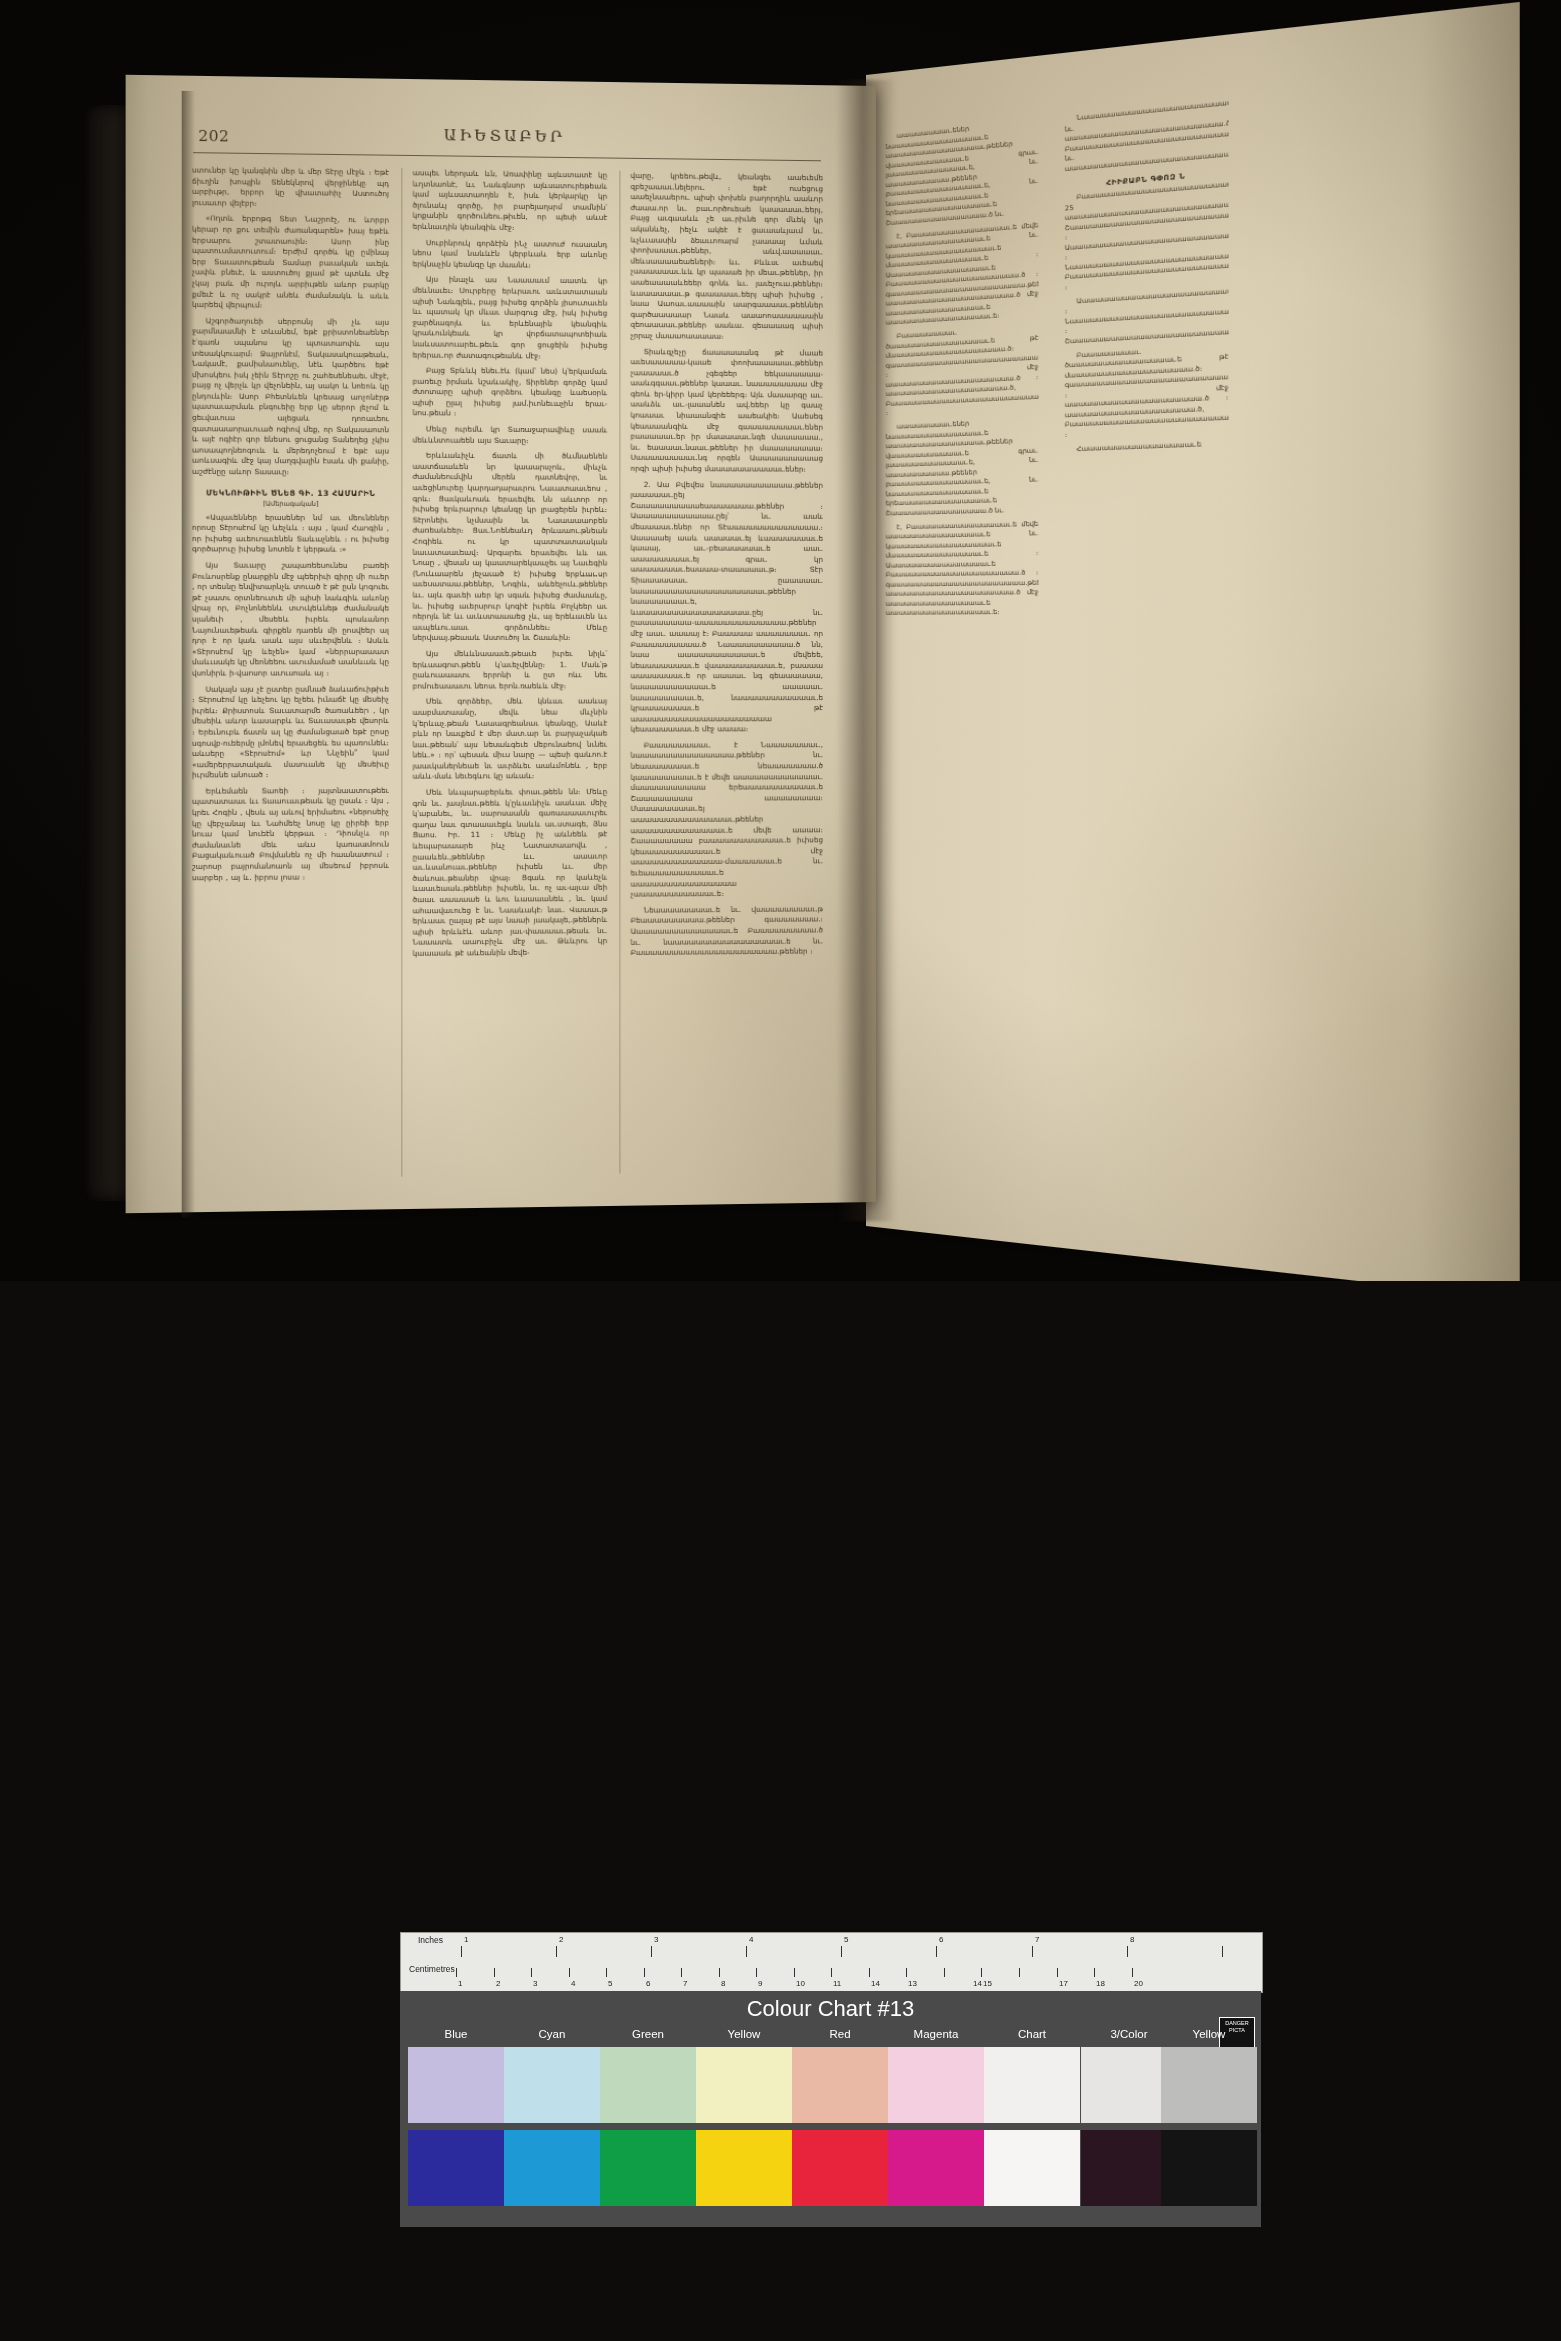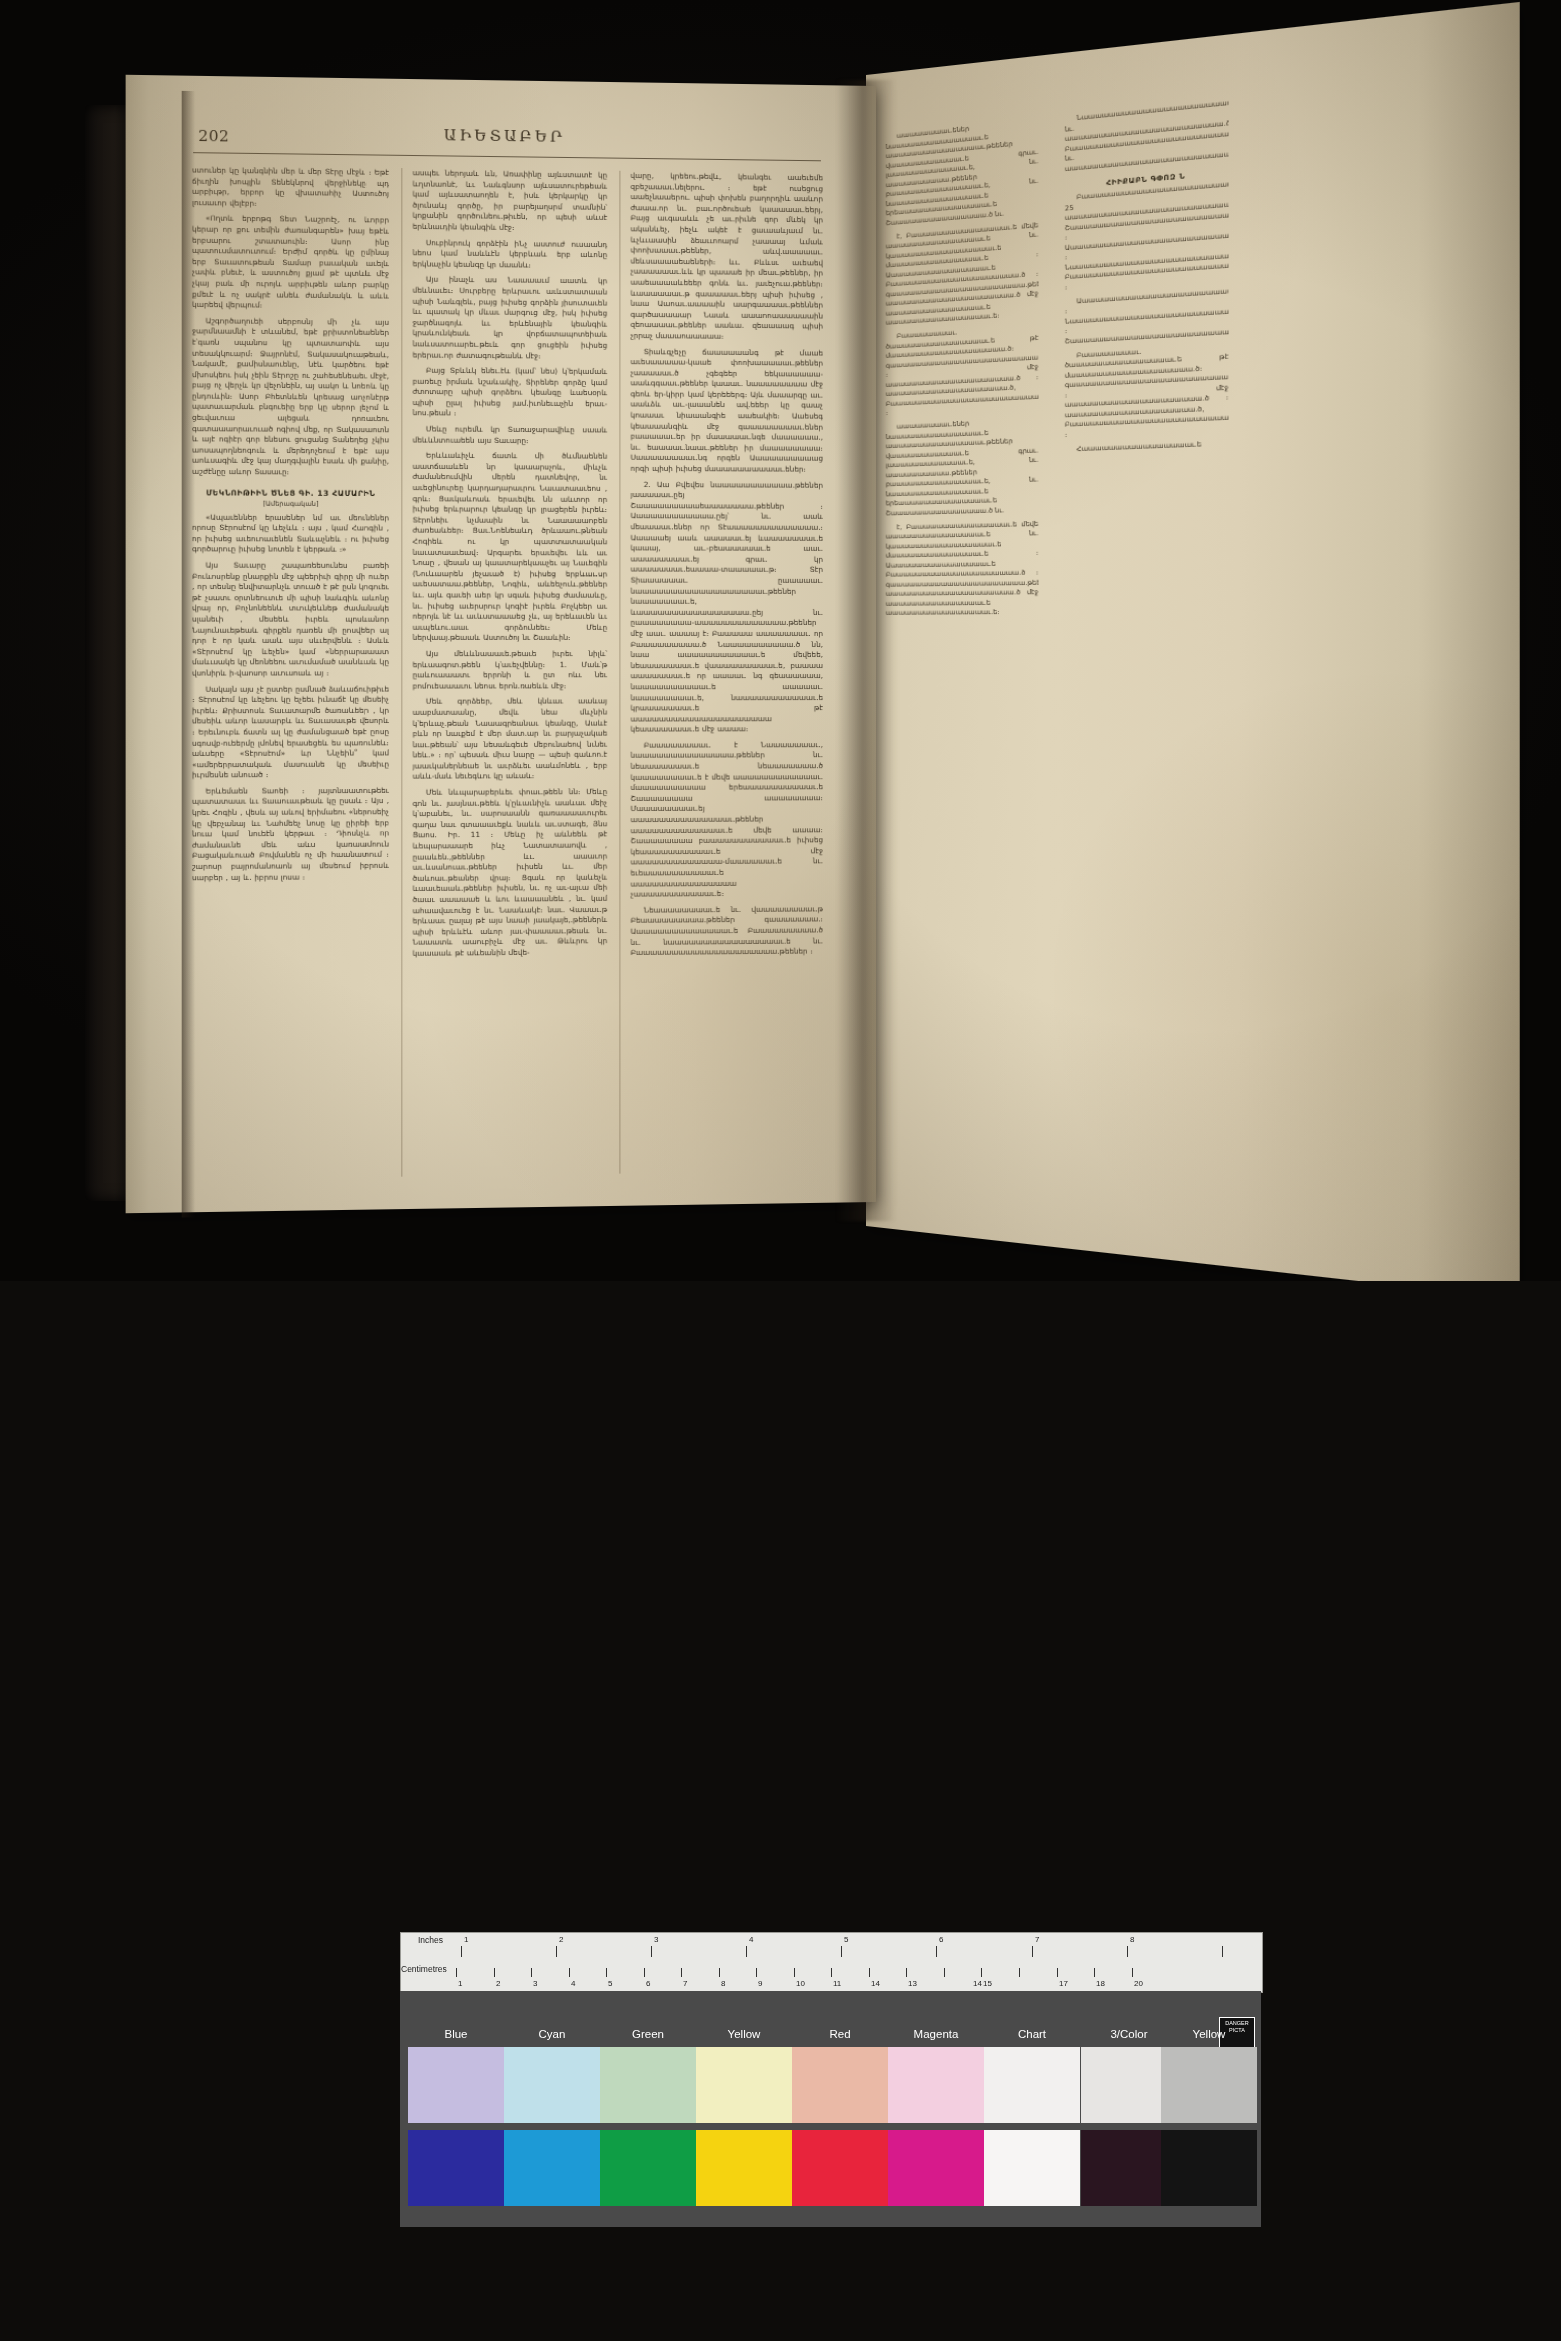--- a/index.html
+++ b/index.html
@@ -190,21 +190,21 @@
     </div>
 
     <div id="gutter"></div>
   </div>
 </div>
 
 <div id="chart">
 
   <div id="rulerbar">
     <div class="rlabel" style="left:17px;top:2px">Inches</div>
-    <div class="rlabel" style="left:0;top:31px">Centimetres</div>
+    <div class="rlabel" style="left:8px;top:31px">Centimetres</div>
 
     <div>
       <div class="tick" style="left:60px;top:13px;width:1px;height:11px"></div>
       <div class="tick" style="left:155px;top:13px;width:1px;height:11px"></div>
       <div class="tick" style="left:250px;top:13px;width:1px;height:11px"></div>
       <div class="tick" style="left:345px;top:13px;width:1px;height:11px"></div>
       <div class="tick" style="left:440px;top:13px;width:1px;height:11px"></div>
       <div class="tick" style="left:535px;top:13px;width:1px;height:11px"></div>
       <div class="tick" style="left:631px;top:13px;width:1px;height:11px"></div>
       <div class="tick" style="left:726px;top:13px;width:1px;height:11px"></div>
@@ -256,20 +256,21 @@
       <div class="tnum" style="left:572px;top:46px">14</div>
       <div class="tnum" style="left:582px;top:46px">15</div>
       <div class="tnum" style="left:620px;top:56px">16</div>
       <div class="tnum" style="left:658px;top:46px">17</div>
       <div class="tnum" style="left:695px;top:46px">18</div>
       <div class="tnum" style="left:733px;top:46px">20</div>
     </div>
   </div>
 
   <div id="chartbody" style="background: rgb(74, 74, 74);">
+    <div id="charttitle">Colour Chart #13</div>
     <div id="danger">DANGER PICTA</div>
 
     <div class="swlabel" style="left:8px;width:96px">Blue</div>
     <div class="swlabel" style="left:104px;width:96px">Cyan</div>
     <div class="swlabel" style="left:200px;width:96px">Green</div>
     <div class="swlabel" style="left:296px;width:96px">Yellow</div>
     <div class="swlabel" style="left:392px;width:96px">Red</div>
     <div class="swlabel" style="left:488px;width:96px">Magenta</div>
     <div class="swlabel" style="left:584px;width:96px">Chart</div>
     <div class="swlabel" style="left:681px;width:96px">3/Color</div>

